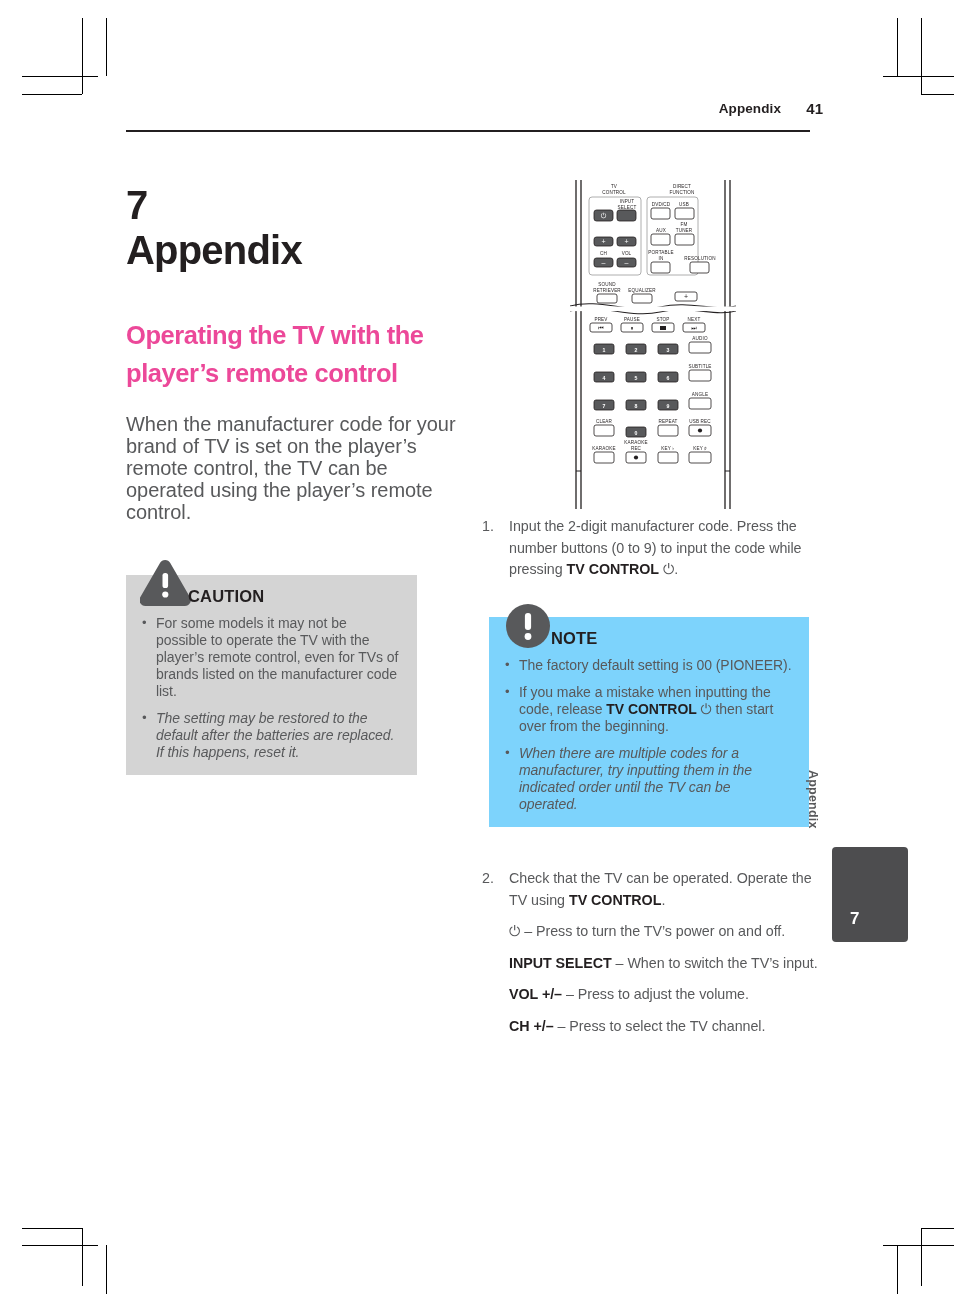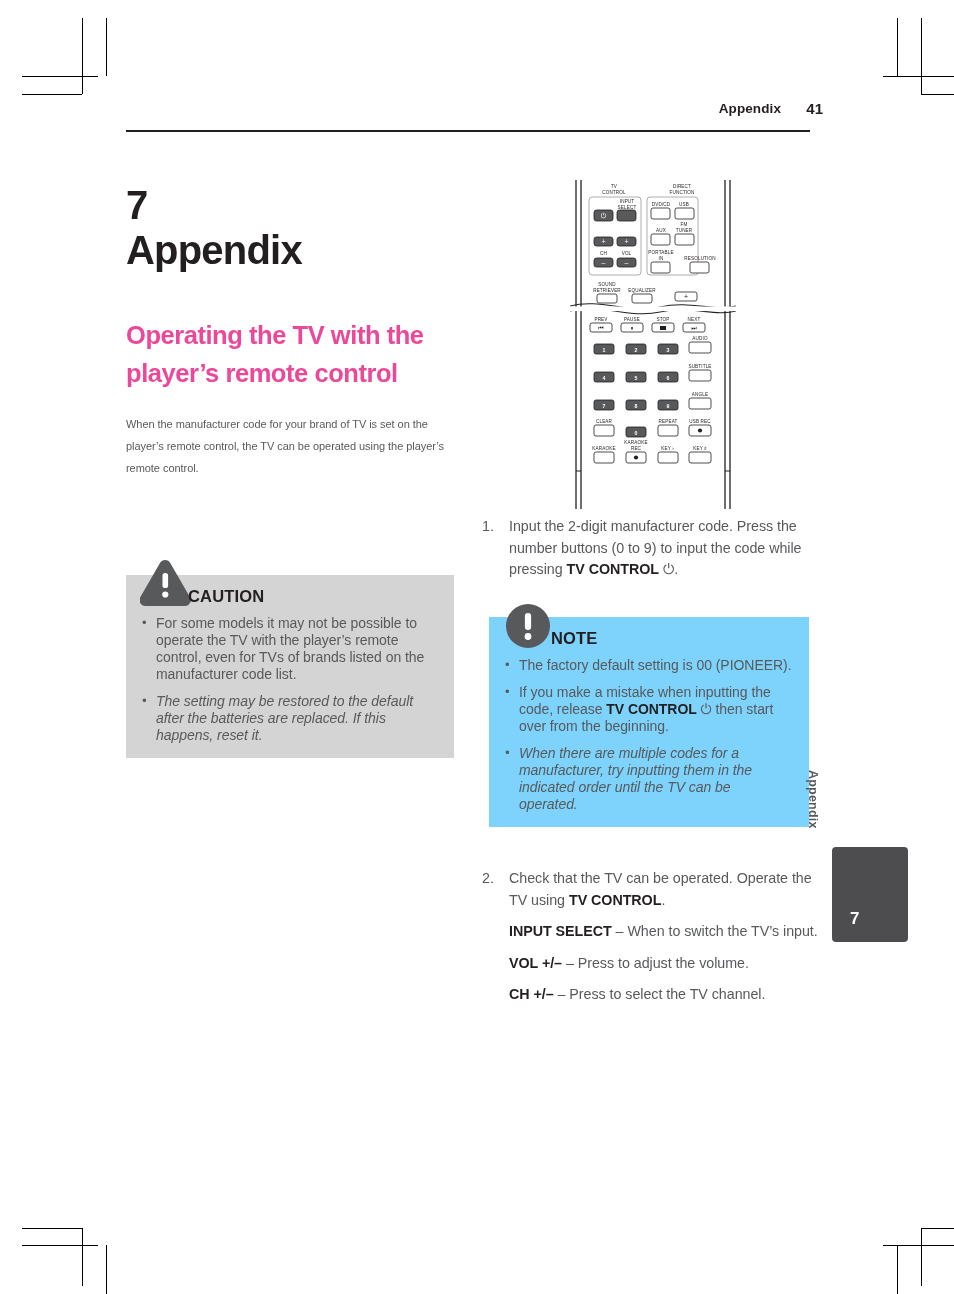--- a/index.html
+++ b/index.html
@@ -71,21 +71,21 @@
   #section-title {
     margin-top: 44px;
     font-size: 25.5px;
     font-weight: bold;
     line-height: 38px;
     letter-spacing: -.45px;
     color: #ec4899;
   }
   #intro-para {
     margin-top: 8px;
-    font-size: 11px;
+    font-size: 20px;
     line-height: 22px;
     color: #58595b;
     letter-spacing: -.05px;
   }
 
   
   .callout {
     position: absolute;
     background: #d4d4d4;
     box-sizing: border-box;
@@ -131,21 +131,21 @@
   .callout li:last-child { margin-bottom: 0; font-style: italic; }
   .callout li::before {
     content: "\2022";
     position: absolute;
     left: 1px; top: -1px;
     color: #58595b;
     font-size: 13px;
   }
   .callout li b { color: #231f20; font-weight: bold; }
 
-  #caution-box { left: 126px; top: 575px; width: 328px; }
+  #caution-box { left: 126px; top: 575px; width: 291px; }
   #note-box    { left: 489px; top: 617px; width: 320px; }
 
   
   #right-col {
     position: absolute;
     left: 482px; top: 516px;
     width: 332px;
   }
   ol.steps {
     list-style: none;
@@ -295,20 +295,21 @@
       <li><span>If you make a mistake when inputting the code, release </span><b>TV CONTROL</b><span> ⏻ then start over from the beginning.</span></li>
       <li><span>When there are multiple codes for a manufacturer, try inputting them in the indicated order until the TV can be operated.</span></li>
     </ul>
   </div>
 
   <div id="step2-wrap">
     <ol class="steps">
       <li>
         <span class="num">2.</span>
         <span class="rich"><span>Check that the TV can be operated. Operate the TV using </span><b>TV CONTROL</b><span>.</span></span>
+        <div class="sub-para"><span>⏻</span><span> – Press to turn the TV’s power on and off.</span></div>
         <div class="sub-para"><b>INPUT SELECT</b><span> – When to switch the TV’s input.</span></div>
         <div class="sub-para"><b>VOL +/–</b><span> – Press to adjust the volume.</span></div>
         <div class="sub-para"><b>CH +/–</b><span> – Press to select the TV channel.</span></div>
       </li>
     </ol>
   </div>
 
   <div id="side-tab-label">Appendix</div>
   <div id="side-tab-box">
     <div id="side-tab-num">7</div>

